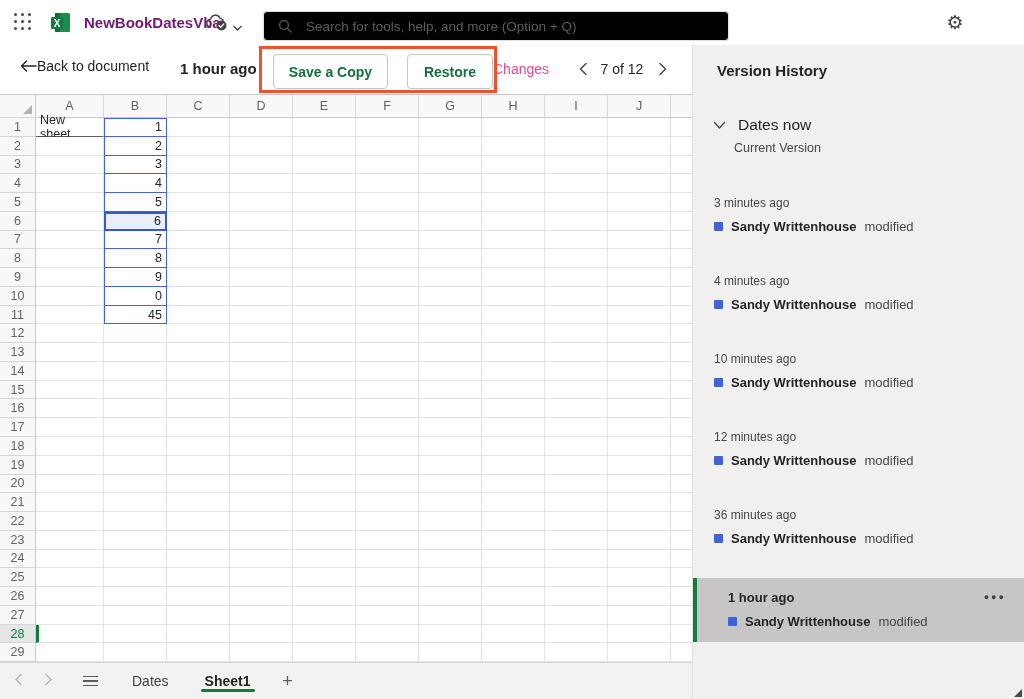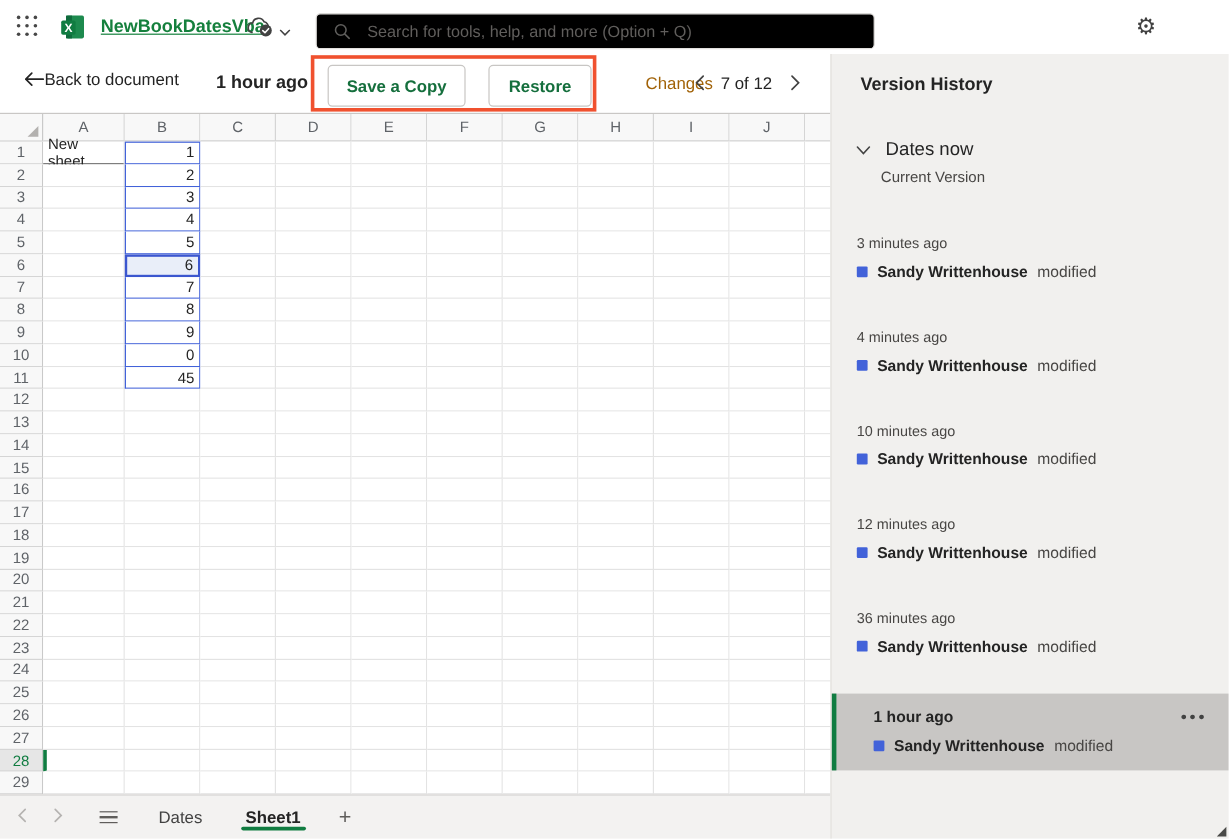--- a/index.html
+++ b/index.html
@@ -4,36 +4,36 @@
 <style>
   * { margin:0; padding:0; box-sizing:border-box; }
   body { font-family:"Liberation Sans", sans-serif; background:#fff; }
   .screen { position:relative; width:1024px; height:699px; background:#fff; overflow:hidden; color:#242424; }
 
   
   .topbar { position:absolute; left:0; top:0; width:1024px; height:45px; background:#fff; }
   .waffle { position:absolute; left:14px; top:13px; width:19px; height:19px; display:grid; grid-template-columns:repeat(3,3px); grid-template-rows:repeat(3,3px); gap:4px; background:none; border:none; cursor:pointer; }
   .waffle span { width:3px; height:3px; background:#474747; border-radius:50%; }
   .xl-icon { position:absolute; left:50px; top:12px; }
-  .doc-title { position:absolute; left:84px; top:14px; font-size:15px; font-weight:700; color:#15803d;text-decoration:underline; }
+  .doc-title { position:absolute; left:84px; top:14px; font-size:15px; font-weight:700; color:#701a75; }
   .cloud-icon { position:absolute; left:205px; top:14px; }
   .title-chevron { position:absolute; left:232px; top:18px; }
   .searchbox { position:absolute; left:263px; top:11px; width:466px; height:30px; background:#000000; border:1px solid #e1dfdd; border-radius:4px; display:flex; align-items:center; padding-left:14px; gap:14px; cursor:text; }
   .searchbox .ph { font-size:13.5px; color:#605e5c; }
   .gear-btn { position:absolute; left:942px; top:10px; width:26px; height:26px; background:none; border:none; font-size:19px; color:#424242; cursor:pointer; line-height:26px; }
 
   
   .toolbar { position:absolute; left:0; top:45px; width:692px; height:50px; background:#fff; border-bottom:1px solid #c9c7c5; }
   .back-btn { position:absolute; left:20px; top:13px; display:flex; align-items:center; background:none; border:none; cursor:pointer; font-size:14px; color:#242424; font-family:inherit; }
   .ver-label { position:absolute; left:180px; top:15px; font-size:15px; font-weight:700; color:#242424; }
   .tb-btn { position:absolute; top:54px; height:35px; background:#fff; border:1px solid #c8c6c4; border-radius:4px; color:#156f3d; font-weight:700; font-size:14px; font-family:inherit; cursor:pointer; }
   .btn-save { left:273px; width:115px; }
   .btn-restore { left:407px; width:86px; }
   .anno-box { position:absolute; left:259px; top:1px; width:238px; height:47px; border:3px solid #f0512f; pointer-events:none; z-index:6; }
-  .changes-label { position:absolute; left:538px; top:16px; font-size:14px; color:#a16207; }
+  .changes-label { position:absolute; left:493px; top:16px; font-size:14px; color:#ec4899; }
   .nav-chevron { position:absolute; top:14px; width:22px; height:22px; background:none; border:none; cursor:pointer; padding:0; }
   .nav-prev { left:572px; }
   .nav-next { left:652px; }
   .changes-pos { position:absolute; left:598px; top:16px; font-size:14px; color:#242424; width:48px; text-align:center; }
 
   
   .grid { position:absolute; left:0; top:95px; width:692px; height:567px; background:#fff; font-size:12.5px; }
   .g-row { display:flex; height:18.77px; }
   .g-row.hdr { height:23px; }
   .rh { width:36px; flex:0 0 36px; background:#f8f8f8; border-right:1px solid #c9c9c9; border-bottom:1px solid #d5d5d5; color:#5f6368; display:flex; align-items:center; justify-content:center; cursor:pointer; }

